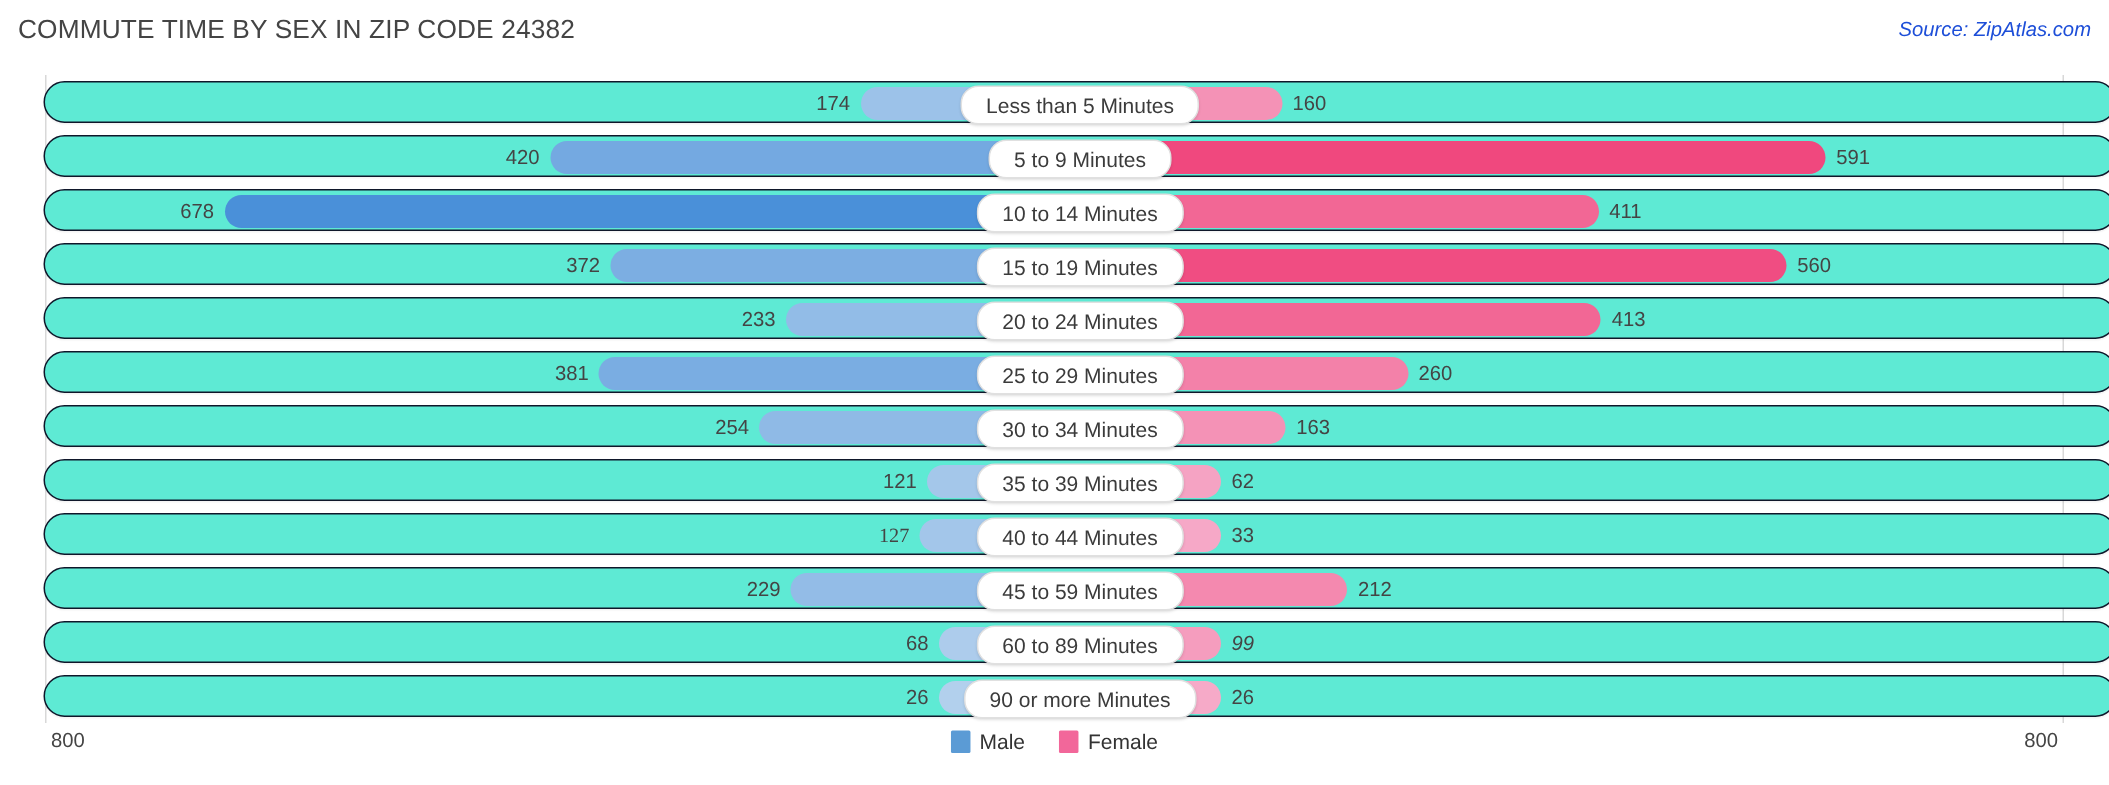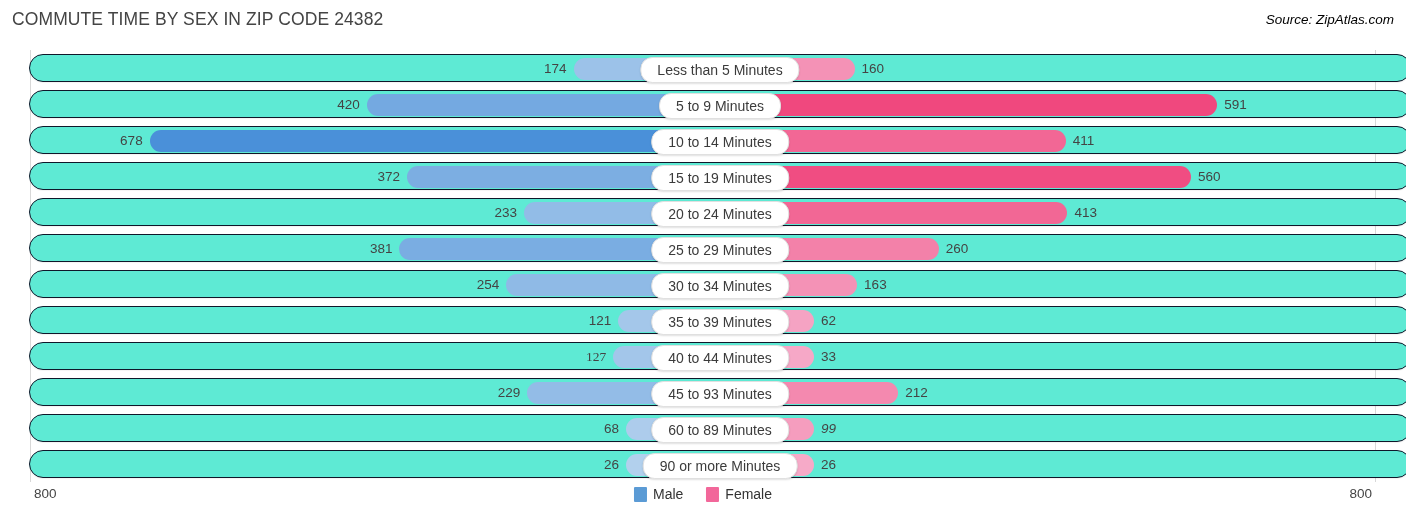--- a/index.html
+++ b/index.html
@@ -25,21 +25,21 @@
     letter-spacing: 0.1px;
     color: #444444;
     white-space: nowrap;
   }
   #source-label {
     position: absolute;
     right: 12px;
     top: 12px;
     font-size: 13.5px;
     font-style: italic;
-    color: #000000;
+    color: #1d4ed8;
     white-space: nowrap;
   }
 
   
   #plot {
     position: absolute;
     left: 0;
     top: 50px;
     width: 1406px;
     height: 432px;
@@ -213,21 +213,21 @@
       <div class="bar female" style="width: 94px; background: rgb(246, 168, 199);"></div>
       <div class="val" style="right: calc(50% + 113.839px); font-family: Liberation Serif, serif;">127</div>
       <div class="val" style="left: calc(50% + 101px);">33</div>
       <div class="pill">40 to 44 Minutes</div>
     </div>
     <div class="row" style="top: 328px;">
       <div class="bar male" style="width: 192.646px; background: rgb(147, 188, 231);"></div>
       <div class="bar female" style="width: 178.345px; background: rgb(244, 137, 175);"></div>
       <div class="val" style="right: calc(50% + 199.646px);">229</div>
       <div class="val" style="left: calc(50% + 185.345px);">212</div>
-      <div class="pill">45 to 93 Minutes</div>
+      <div class="pill">45 to 59 Minutes</div>
     </div>
     <div class="row" style="top: 364px;">
       <div class="bar male" style="width: 94px; background: rgb(173, 204, 236);"></div>
       <div class="bar female" style="width: 94px; background: rgb(245, 157, 190);"></div>
       <div class="val" style="right: calc(50% + 101px);">68</div>
       <div class="val" style="left: calc(50% + 101px); font-style: italic;">99</div>
       <div class="pill">60 to 89 Minutes</div>
     </div>
     <div class="row" style="top: 400px;">
       <div class="bar male" style="width: 94px; background: rgb(178, 208, 237);"></div>

